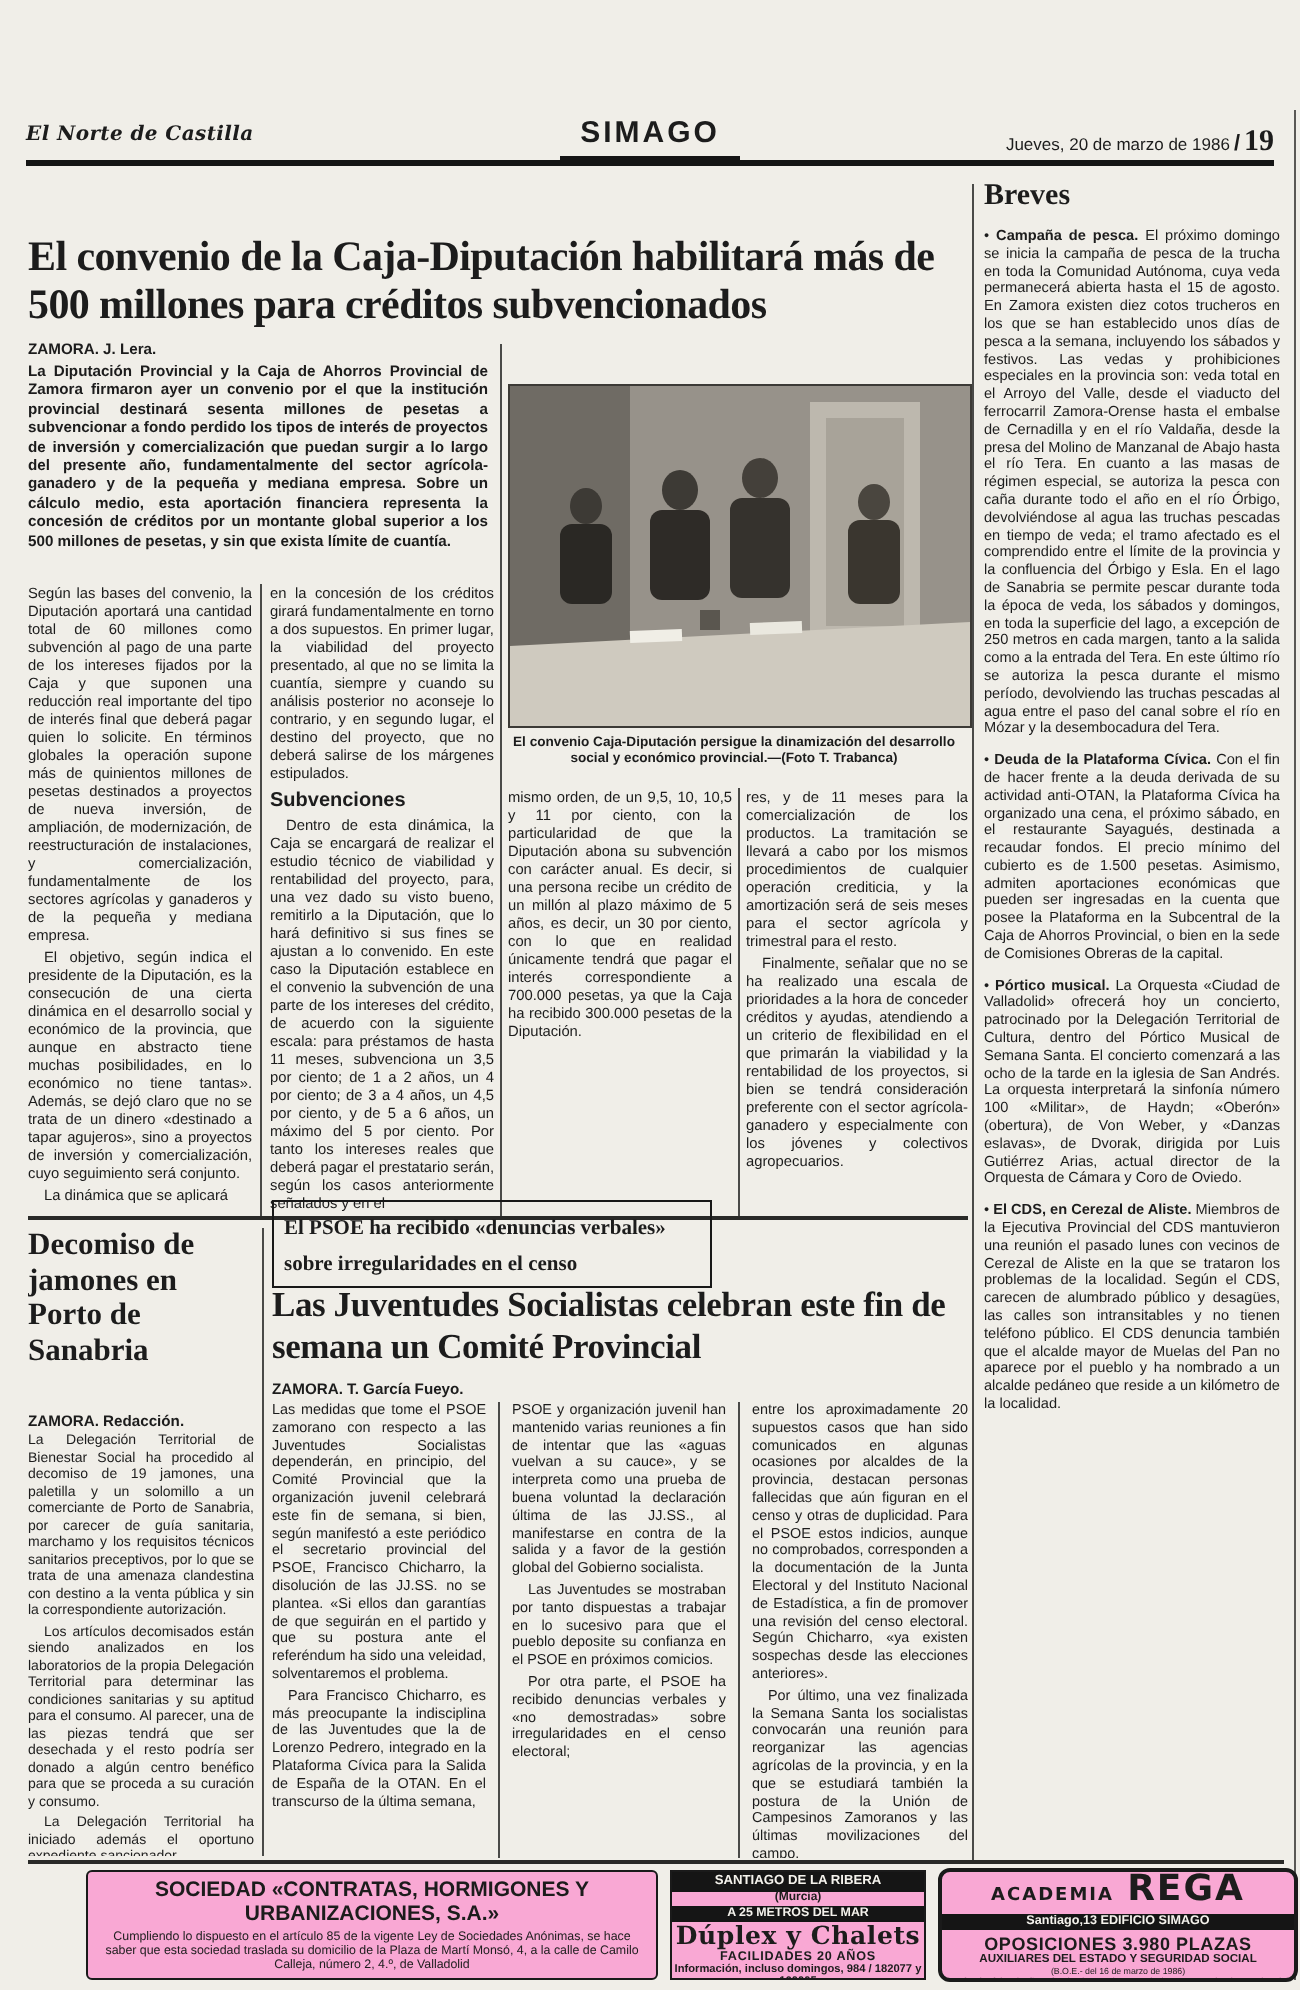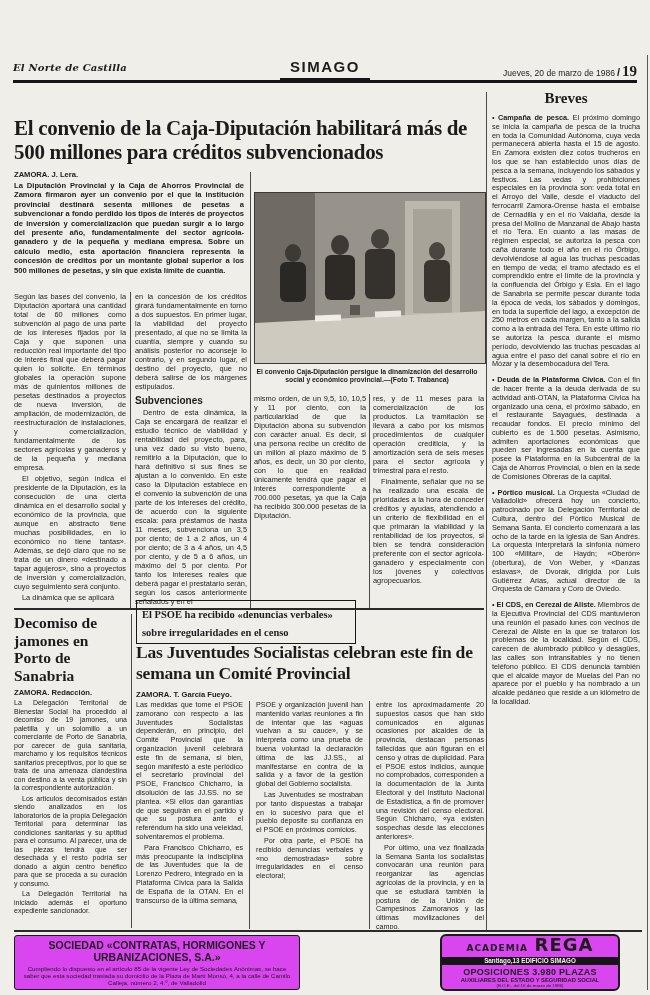--- a/index.html
+++ b/index.html
@@ -35,39 +35,39 @@
        font-family:"Liberation Serif",serif;font-weight:bold;font-size:21px;line-height:23.5px;letter-spacing:-.3px;}
   .lead-block{position:absolute;top:78px;left:0;width:230px;}
   .lead-block .lead{font-size:7.6px;line-height:9.4px;font-weight:bold;text-align:justify;margin:0;}
   .photo-wrap{position:absolute;top:100px;left:240px;width:230px;height:170px;
               border:1px solid #3c3a36;background:#9b968d;}
   .caption{position:absolute;top:276px;left:236px;width:234px;font-size:6.8px;line-height:8px;
            font-weight:bold;text-align:center;}
   .subhead{font-family:"Liberation Sans",sans-serif;font-weight:bold;font-size:10px;margin:5px 0 3px;}
   
   #breves{position:absolute;top:90px;left:492px;width:148px;height:840px;overflow:hidden;}
-  #breves h2{font-family:"Liberation Serif",serif;font-weight:bold;font-size:15px;margin:0 0 7px 0;text-align:center;}
+  #breves h2{font-family:"Liberation Serif",serif;font-weight:bold;font-size:15px;margin:0 0 7px 0;}
   .brief{font-size:7.3px;line-height:8.8px;text-align:justify;margin:0 0 7px 0;}
   .brief b{font-weight:bold;}
   
   #decomiso{position:absolute;top:614px;left:14px;width:113px;height:314px;overflow:hidden;}
-  #decomiso h2{font-family:"Liberation Serif",serif;font-weight:bold;font-size:15.5px;line-height:17.5px;margin:0 0 4px;}
+  #decomiso h2{font-family:"Liberation Serif",serif;font-weight:bold;font-size:15.5px;line-height:17.5px;margin:0 0 22px;}
   #decomiso .bt{font-size:7px;line-height:8.5px;}
   
   #psoe{position:absolute;top:600px;left:136px;width:348px;height:330px;}
   .psoe-box{position:absolute;top:0;left:0;width:208px;border:1.5px solid #181818;padding:3px 5px;}
   .psoe-box span{font-family:"Liberation Serif",serif;font-weight:bold;font-size:10.5px;line-height:12.5px;text-align:right;}
   .headline-psoe{position:absolute;top:42px;left:0;width:348px;
        font-family:"Liberation Serif",serif;font-weight:bold;font-size:17.5px;line-height:21px;letter-spacing:-.2px;}
   #psoe .byline{position:absolute;top:90px;left:0;}
   #psoe .colbox{top:101px;height:228px;}
   #psoe .bt{font-size:7.2px;line-height:8.8px;}
   
   #ads{position:absolute;top:934px;left:14px;width:628px;height:58px;}
-  .ad{position:absolute;border:1.5px solid #1a1a1a;background:#d946ef;overflow:hidden;box-sizing:border-box;}
+  .ad{position:absolute;border:1.5px solid #1a1a1a;background:#f9a8d4;overflow:hidden;box-sizing:border-box;margin-left:29px;}
   #ad-contratas{left:0;top:1px;width:286px;height:55px;border-radius:3px;padding:3px 8px;}
   #ad-contratas .t{font-size:10.5px;line-height:11.5px;font-weight:bold;text-align:center;margin:1px 0 2px;}
   #ad-contratas .b{font-size:6.2px;line-height:7px;text-align:center;margin:0 0 2px;}
   #ad-contratas .s{font-size:7.3px;font-weight:bold;text-align:center;margin:0;}
   #ad-duplex{left:292px;top:1px;width:128px;height:55px;text-align:center;}
   .blackbar{background:#151515;color:#f4f2ec;font-weight:bold;}
   #ad-duplex .bar1{font-size:6.6px;line-height:8px;padding:1px 0;}
   #ad-duplex .murcia{font-size:6px;line-height:7px;font-weight:bold;}
   #ad-duplex .bar2{font-size:6.2px;line-height:7.5px;padding:0;}
   #ad-duplex .big{font-family:"DejaVu Serif",serif;font-weight:bold;font-size:12.5px;line-height:14px;letter-spacing:.3px;}
@@ -197,20 +197,28 @@
   </div>
 
   <div class="hrule abs" style="top:930px;left:14px;width:628px;height:2px;"></div>
 
   <div id="ads">
     <div class="ad" id="ad-contratas">
       <p class="t">SOCIEDAD «CONTRATAS, HORMIGONES Y URBANIZACIONES, S.A.»</p>
       <p class="b">Cumpliendo lo dispuesto en el artículo 85 de la vigente Ley de Sociedades Anónimas, se hace saber que esta sociedad traslada su domicilio de la Plaza de Martí Monsó, 4, a la calle de Camilo Calleja, número 2, 4.º, de Valladolid</p>
       <p class="s">EL ADMINISTRADOR UNICO.-(Ilegible)</p>
     </div>
+    <div class="ad" id="ad-duplex">
+      <div class="blackbar bar1">SANTIAGO DE LA RIBERA</div>
+      <div class="murcia">(Murcia)</div>
+      <div class="blackbar bar2">A 25 METROS DEL MAR</div>
+      <div class="big">Dúplex y Chalets</div>
+      <div class="fac">FACILIDADES 20 AÑOS</div>
+      <div class="info">Información, incluso domingos, 984 / 182077 y 160005</div>
+    </div>
     <div class="ad" id="ad-rega">
       <div class="logo"><span class="small">ACADEMIA</span> <span class="big">REGA</span></div>
       <div class="blackbar bar">Santiago,13 EDIFICIO SIMAGO</div>
       <div class="opos">OPOSICIONES 3.980 PLAZAS</div>
       <div class="aux">AUXILIARES DEL ESTADO Y SEGURIDAD SOCIAL</div>
       <div class="boe">(B.O.E.- del 16 de marzo de 1986)</div>
       <div class="req">REQUISITOS: 18 años. Graduado Escolar o equivalente. Instancias hasta el 7 de abril de 1986. Exámenes en la 2.ª quincena de mayo. EJERCICIOS: Psicotécnico, 20 temas, mecanografía y dictado. Preparación completa</div>
     </div>
   </div>
 

